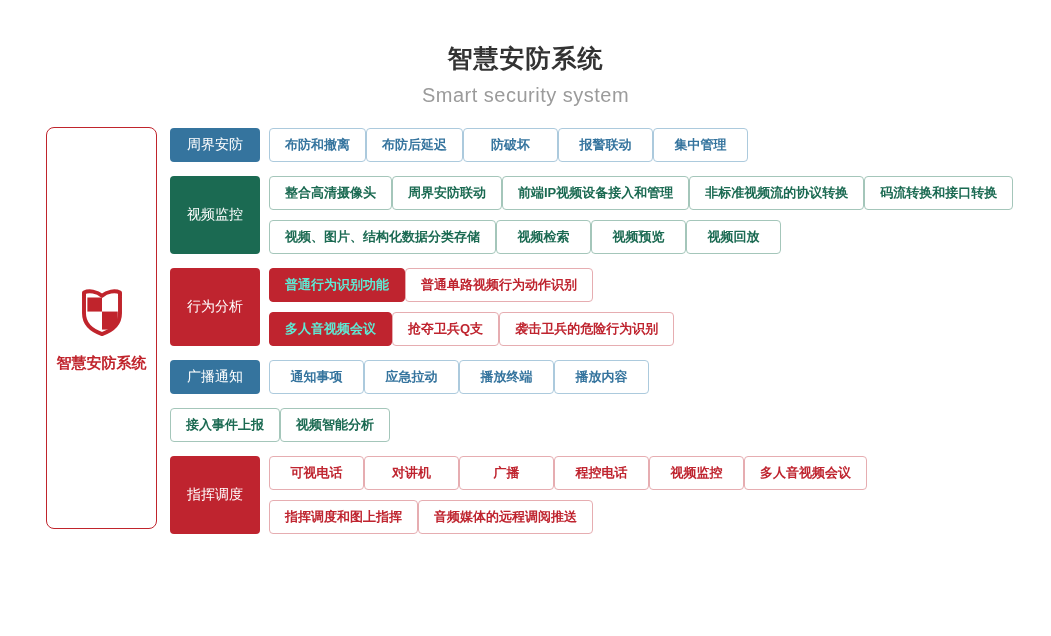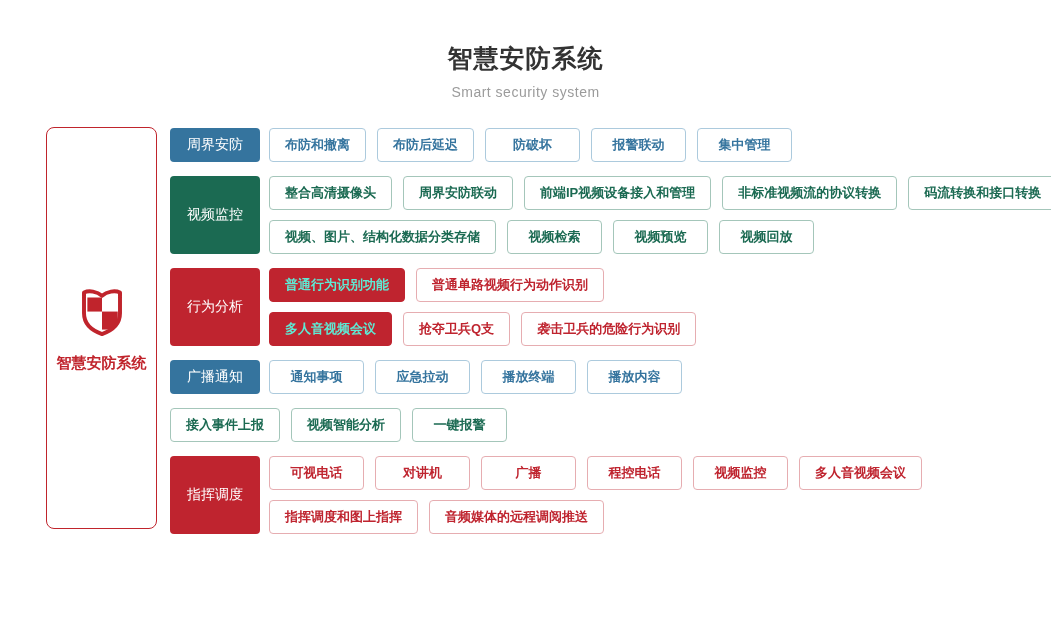--- a/index.html
+++ b/index.html
@@ -8,21 +8,21 @@
     position: relative;
     width: 1051px;
     height: 636px;
     background: #ffffff;
     overflow: hidden;
   }
 
   
   .header { position: absolute; top: 42px; left: 0; right: 0; text-align: center; }
   .title { margin: 0; font-size: 25px; font-weight: bold; color: #333333; letter-spacing: 1px; }
-  .subtitle { margin: 9px 0 0 0; font-size: 14px; color: #9b9b9b; letter-spacing: .5px; }
+  .subtitle { margin: 9px 0 0 0; font-size: 20px; color: #9b9b9b; letter-spacing: .5px; }
 
   
   .root-box {
     position: absolute;
     left: 46px; top: 127px;
     width: 111px; height: 402px;
     border: 1px solid #c0242c;
     border-radius: 8px;
     background: #ffffff;
     display: flex; flex-direction: column;
@@ -43,21 +43,21 @@
   .cat {
     width: 90px; min-height: 34px;
     border-radius: 4px;
     background: var(--c);
     color: #ffffff;
     font-size: 14px; font-weight: normal;
     display: flex; align-items: center; justify-content: center;
     flex: 0 0 auto;
   }
   .lines { display: flex; flex-direction: column; gap: 10px; justify-content: center; }
-  .line { display: flex; gap: 11px; }
+  .line { display: flex; }
   .chip {
     height: 34px; line-height: 32px;
     box-sizing: border-box;
     min-width: 95px;
     padding: 0 15px;
     text-align: center;
     background: #ffffff;
     border: 1px solid var(--b);
     border-radius: 4px;
     color: var(--c);
@@ -152,21 +152,20 @@
             <div class="chip">播放终端</div>
             <div class="chip">播放内容</div>
           </div>
         </div>
       </div>
       <div class="row" style="--c: #1b6a52; --b: #a4c6ba;">
         <div class="lines">
           <div class="line">
             <div class="chip">接入事件上报</div>
             <div class="chip">视频智能分析</div>
-            <div class="chip">一键报警</div>
           </div>
         </div>
       </div>
       <div class="row" style="--c: #bf242f; --b: #e6adb1;">
         <div class="cat">指挥调度</div>
         <div class="lines">
           <div class="line">
             <div class="chip">可视电话</div>
             <div class="chip">对讲机</div>
             <div class="chip">广播</div>

